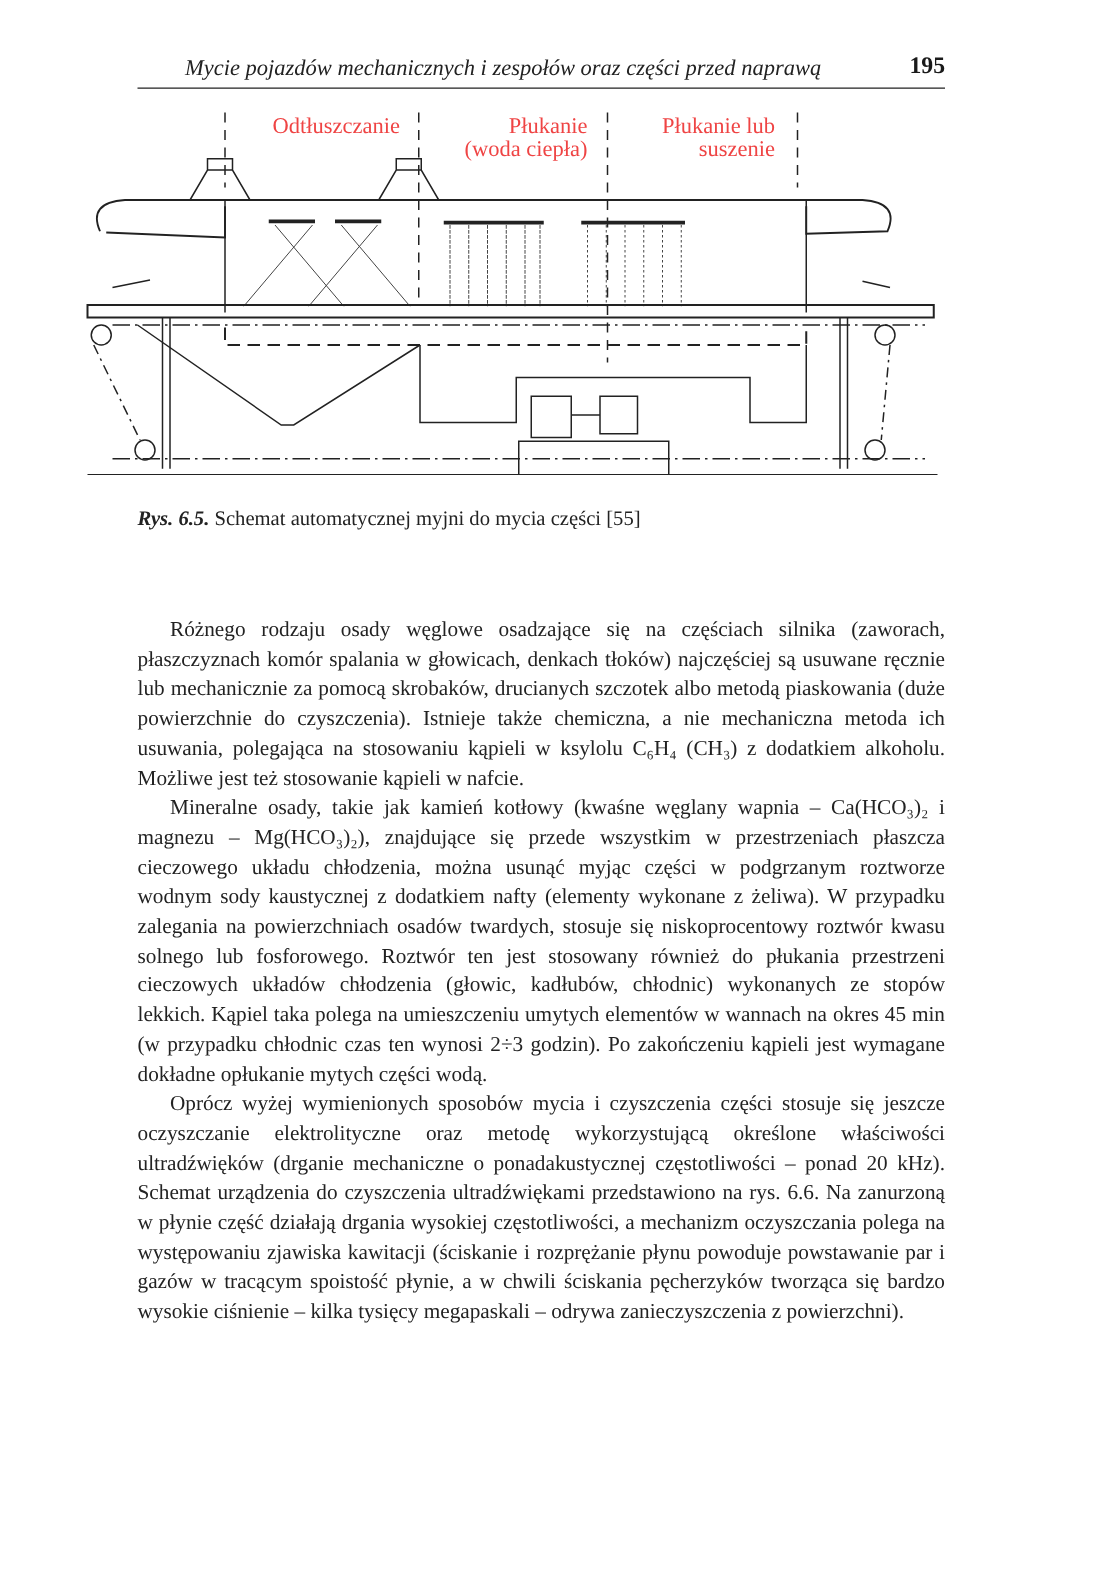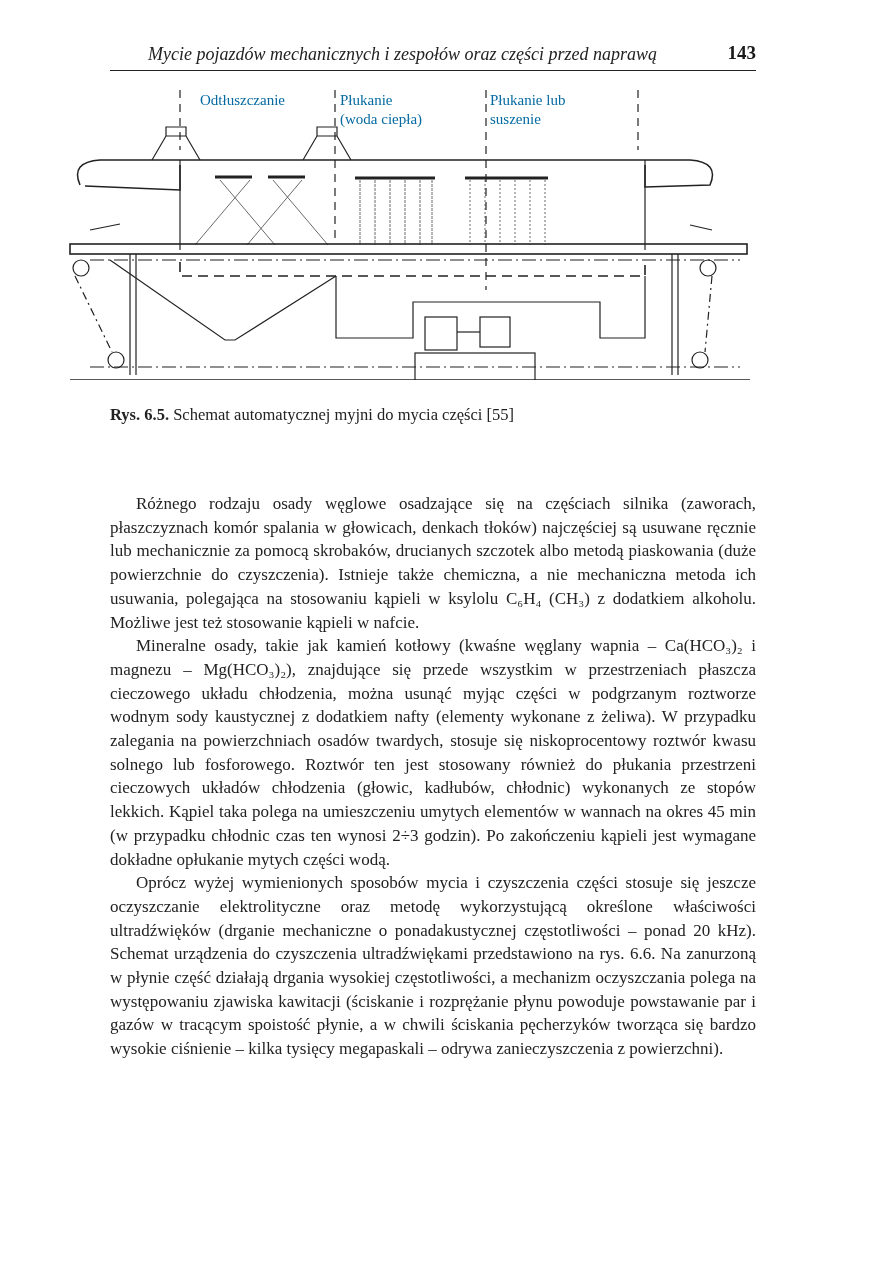--- a/index.html
+++ b/index.html
@@ -11,35 +11,35 @@
     position: absolute; left: 110px; top: 40px; width: 646px; height: 30px;
     border-bottom: 1px solid #222;
   }
   .header .title {
     position: absolute; left: 0; top: 4px; font-style: italic; font-size: 18px; color: #222; margin-left: 38px;
   }
   .header .pagenum {
     position: absolute; right: 0; top: 2px; font-weight: bold; font-size: 19px;
   }
   .figure { position: absolute; left: 60px; top: 80px; width: 700px; height: 300px; }
-  .figure .lbl { position: absolute; font-size: 15px; text-align: left; line-height: 19px; color: #0369a1; }
+  .figure .lbl { position: absolute; font-size: 18px; text-align: right; line-height: 19px; color: #ef4444; }
   .caption { position: absolute; left: 110px; top: 405px; font-size: 16.5px; color: #222; }
-  .caption b { font-weight: bold; }
+  .caption b { font-weight: bold; font-style: italic; }
   .body-text {
     position: absolute; left: 110px; top: 492px; width: 646px;
     font-size: 17px; line-height: 23.7px; text-align: justify; color: #222;
   }
   .body-text p { margin: 0; text-indent: 26px; }
 </style>
 </head>
 <body>
 
 <div class="header">
   <span class="title">Mycie pojazdów mechanicznych i zespołów oraz części przed naprawą</span>
-  <span class="pagenum">143</span>
+  <span class="pagenum">195</span>
 </div>
 
 <div class="figure">
   <div class="lbl" style="left:140px;top:11px;width:120px;">Odtłuszczanie</div>
   <div class="lbl" style="left:430px;top:11px;width:130px;">
     <div>Płukanie lub</div>
     <div>suszenie</div>
   </div>
   <div class="lbl" style="left:280px;top:11px;width:130px;">
     <div>Płukanie</div>

